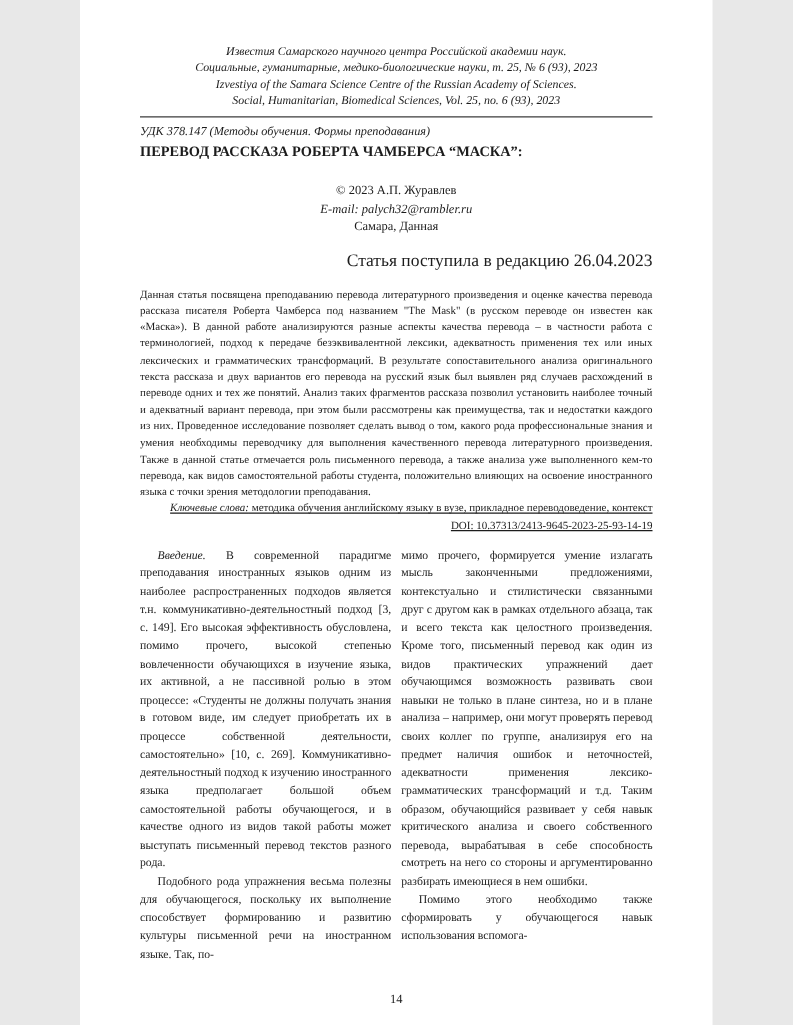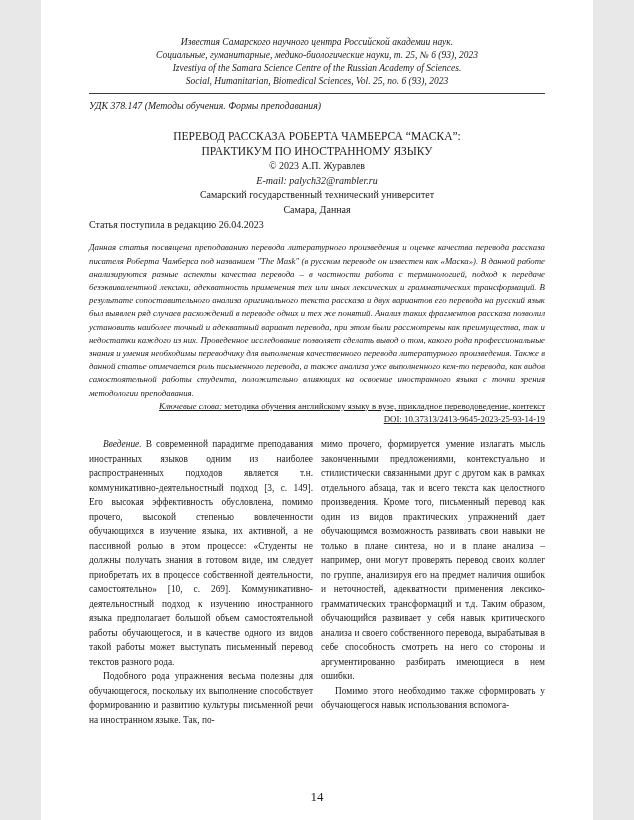--- a/index.html
+++ b/index.html
@@ -1,68 +1,66 @@
 <!DOCTYPE html>
 <html lang="ru"><head>
 <meta charset="utf-8">
 <style>
   html,body { margin:0; padding:0; background:#e8e8e8; }
   .page {
     position:relative;
-    width:552px; height:820px;
+    width:506px; height:820px;
     margin:0 auto;
     background:#ffffff;
     color:#1c1c1c;
     font-family:"Liberation Serif","DejaVu Serif",serif;
     box-sizing:border-box;
     padding:36px 48px 0 48px;
     overflow:hidden;
   }
   .journal-header { text-align:center; font-style:italic; font-size:9.5px; line-height:13px; }
   .journal-header div { white-space:nowrap; }
   .rule { border-top:1.5px solid #3d3d3d; margin-top:5px; }
   .udc { font-style:italic; font-size:9.8px; margin-top:6px; }
-  .title { font-weight:normal; font-size:11.5px; line-height:15px; text-align:center; margin:18px 0 0 0; }
-  .authors { text-align:center; font-size:10px; line-height:14.6px; margin-top:0; }
+  .title { font-weight:bold; font-size:11.5px; line-height:15px; margin:4px 0 0 0; }
+  .authors { text-align:center; font-size:10px; line-height:14.6px; margin-top:16px; }
   .it { font-style:italic; }
-  .received { text-align:left; font-size:10px; margin-top:2px; }
+  .received { text-align:right; font-size:14px; margin-top:12px; }
   .abstract-block { margin-top:11px; font-size:8.8px; line-height:13.2px; }
-  .abstract-text { text-align:justify;font-style:italic; }
+  .abstract-text { text-align:justify; }
   .meta-line { text-align:right;text-decoration:underline; }
   .columns { display:flex; gap:8px; margin-top:11px; font-size:9.4px; line-height:14.5px; text-align:justify; }
   .col { flex:1 1 0; min-width:0; }
   .col p { margin:0; }
   .indent { text-indent:14px; }
-  .pagenum { position:absolute; left:0; right:0; bottom:15px; text-align:center; font-size:13px; }
+  .pagenum { position:absolute; left:0; right:0; bottom:15px; text-align:center; font-size:10px; }
 </style>
 </head>
 <body>
 
 <div class="page">
 
   <header class="journal-header">
     <div>Известия Самарского научного центра Российской академии наук.</div>
     <div>Социальные, гуманитарные, медико-биологические науки, т. 25, № 6 (93), 2023</div>
     <div>Izvestiya of the Samara Science Centre of the Russian Academy of Sciences.</div>
     <div>Social, Humanitarian, Biomedical Sciences, Vol. 25, no. 6 (93), 2023</div>
   </header>
 
   <div class="rule"></div>
 
   <div class="udc">УДК 378.147 (Методы обучения. Формы преподавания)</div>
 
   <h1 class="title">
     <div>ПЕРЕВОД РАССКАЗА РОБЕРТА ЧАМБЕРСА “МАСКА”:</div>
-    <div>ПРАКТИКУМ ПО ИНОСТРАННОМУ ЯЗЫКУ</div>
   </h1>
 
   <div class="authors">
     <div>© 2023 А.П. Журавлев</div>
     <div class="it">E-mail: palych32@rambler.ru</div>
-    <div>Самарский государственный технический университет</div>
     <div>Самара, Данная</div>
   </div>
 
   <div class="received">Статья поступила в редакцию 26.04.2023</div>
 
   <div class="abstract-block">
     <div class="abstract-text">Данная статья посвящена преподаванию перевода литературного произведения и оценке качества перевода рассказа писателя Роберта Чамберса под названием "The Mask" (в русском переводе он известен как «Маска»). В данной работе анализируются разные аспекты качества перевода – в частности работа с терминологией, подход к передаче безэквивалентной лексики, адекватность применения тех или иных лексических и грамматических трансформаций. В результате сопоставительного анализа оригинального текста рассказа и двух вариантов его перевода на русский язык был выявлен ряд случаев расхождений в переводе одних и тех же понятий. Анализ таких фрагментов рассказа позволил установить наиболее точный и адекватный вариант перевода, при этом были рассмотрены как преимущества, так и недостатки каждого из них. Проведенное исследование позволяет сделать вывод о том, какого рода профессиональные знания и умения необходимы переводчику для выполнения качественного перевода литературного произведения. Также в данной статье отмечается роль письменного перевода, а также анализа уже выполненного кем-то перевода, как видов самостоятельной работы студента, положительно влияющих на освоение иностранного языка с точки зрения методологии преподавания.</div>
     <div class="meta-line"><span class="it">Ключевые слова:</span><span> методика обучения английскому языку в вузе, прикладное переводоведение, контекст</span></div>
     <div class="meta-line">DOI: 10.37313/2413-9645-2023-25-93-14-19</div>
   </div>

